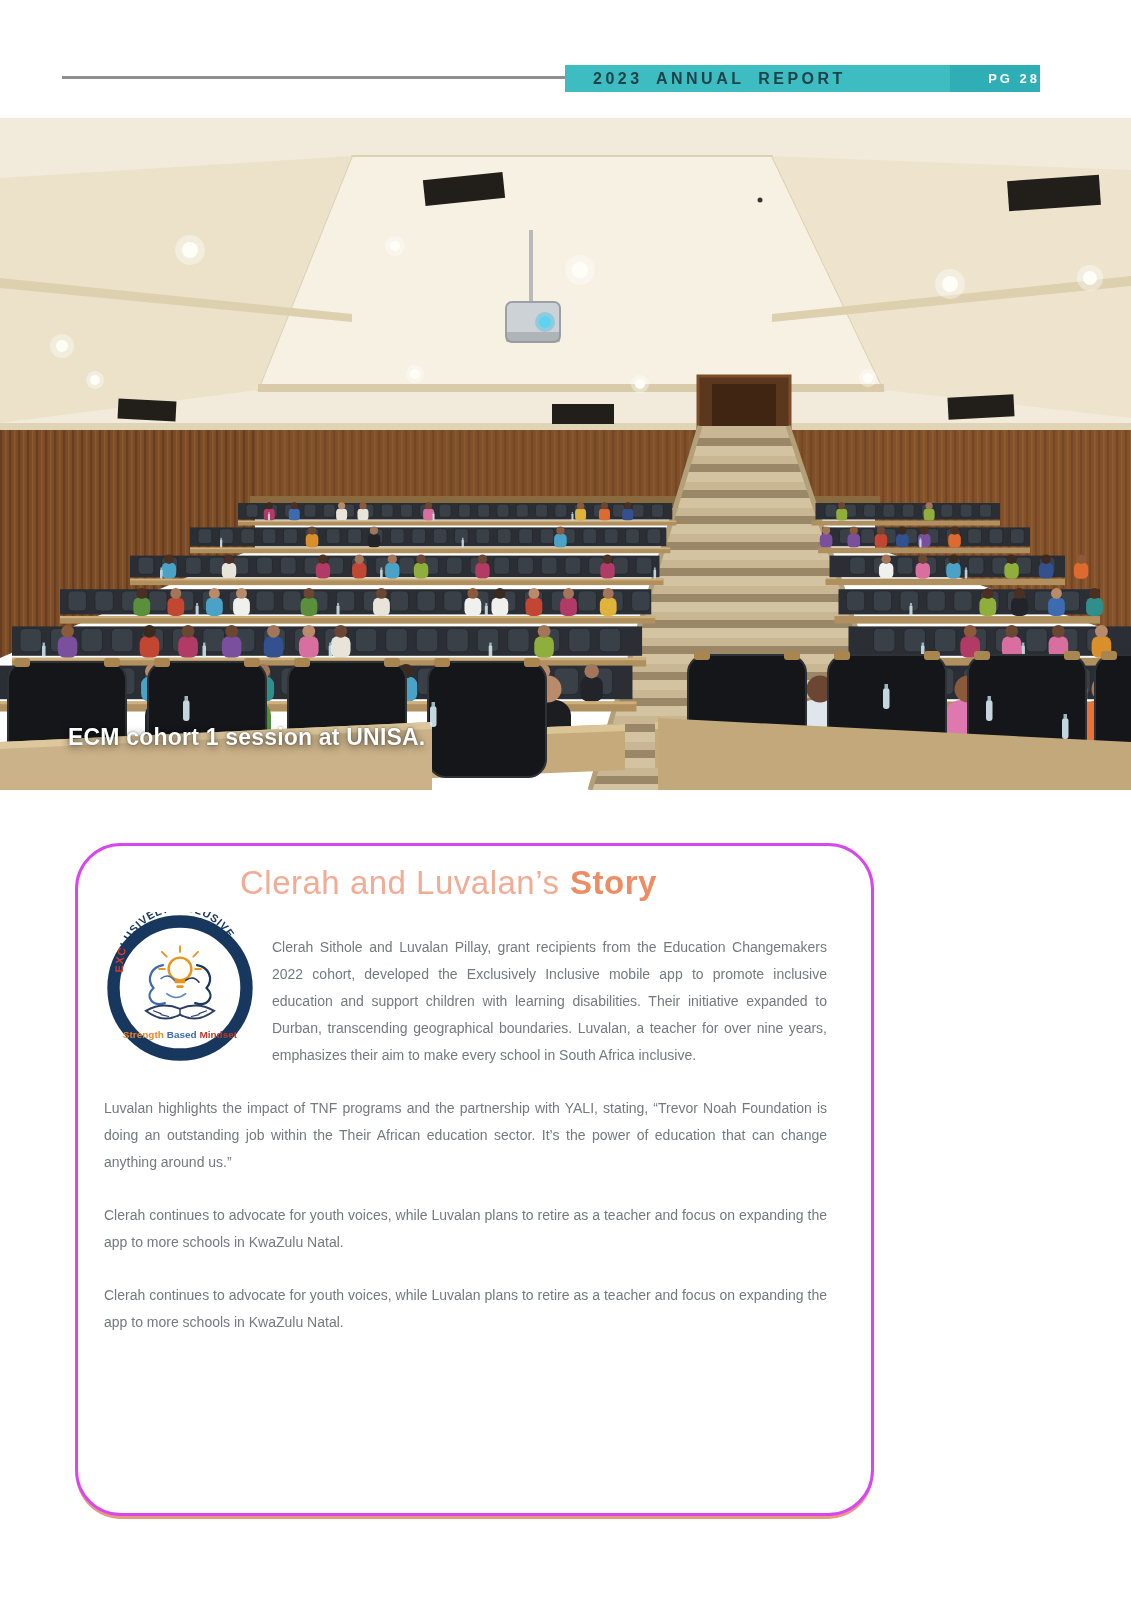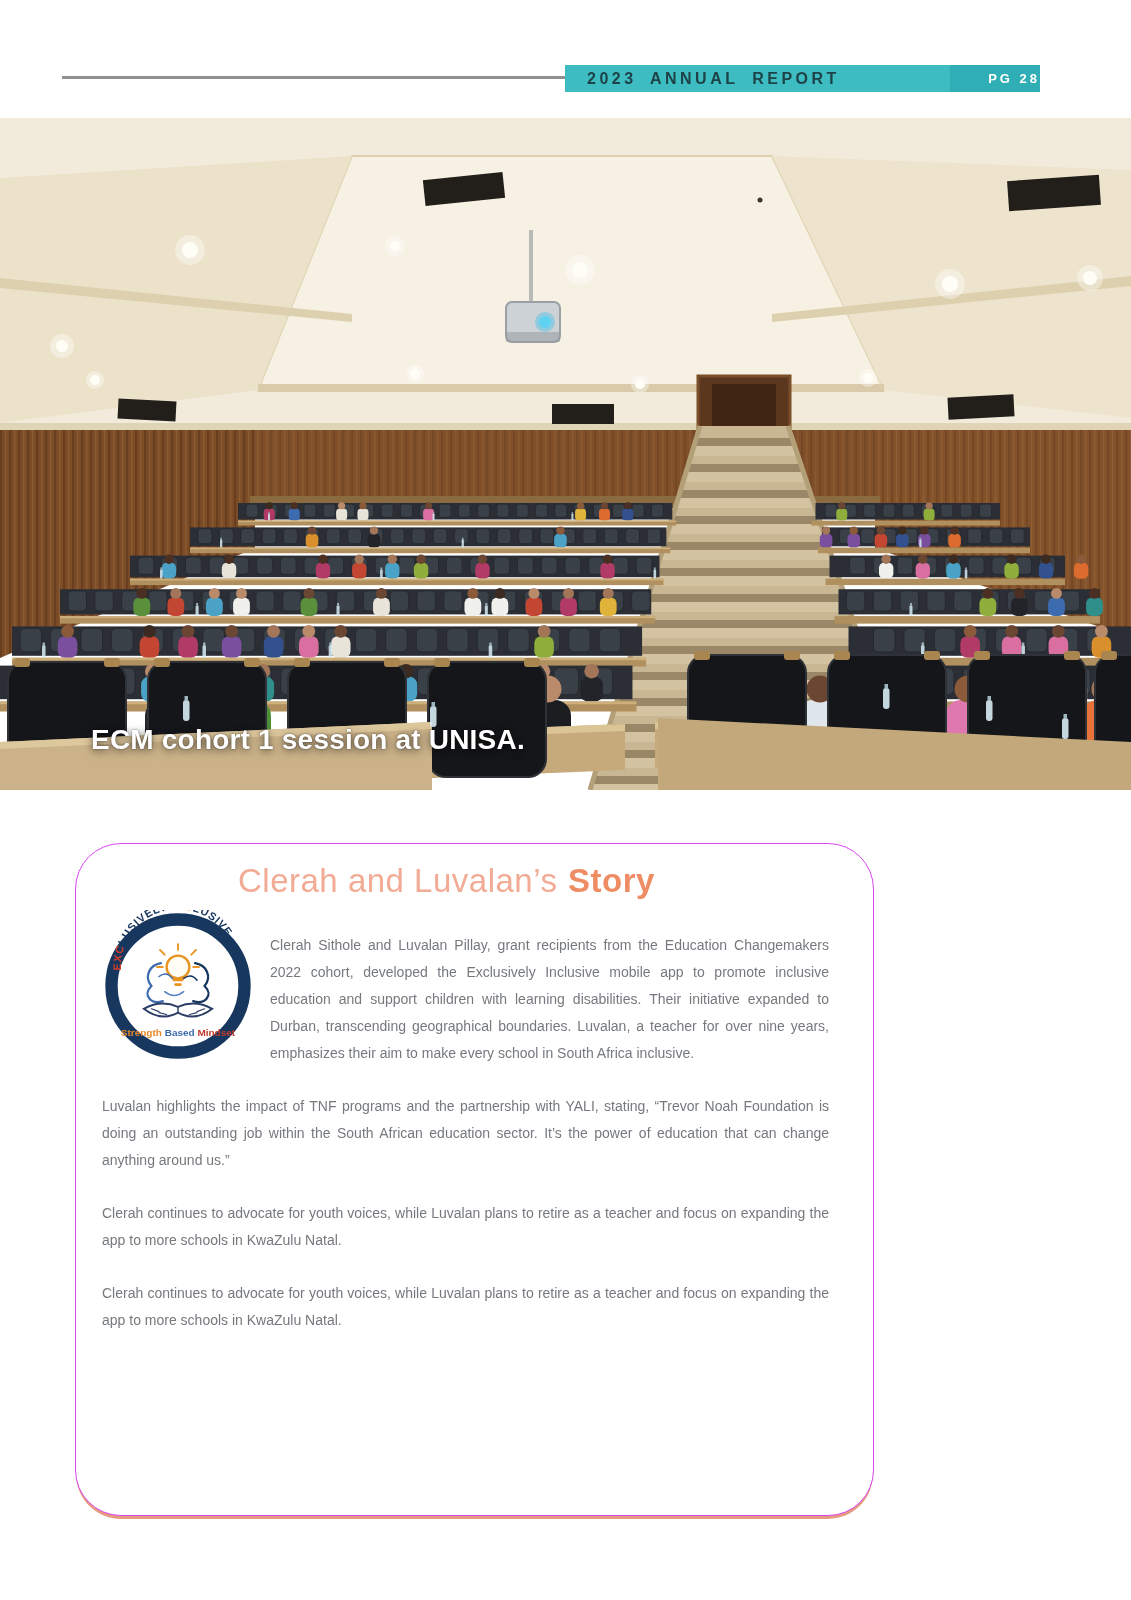--- a/index.html
+++ b/index.html
@@ -4,32 +4,32 @@
 <style>
   html,body{margin:0;padding:0;background:#ffffff;}
   .page{position:relative;width:1131px;height:1600px;background:#ffffff;overflow:hidden;
         font-family:"Liberation Sans",sans-serif;}
 
   
   .hdr-rule{position:absolute;left:62px;top:76px;width:503px;height:3px;background:#8f8f8f;}
   .hdr-bar{position:absolute;left:565px;top:65px;width:475px;height:27px;
            background:linear-gradient(90deg,#3dbcc1 0 81%,#2fafb5 81%);
            display:flex;align-items:center;justify-content:space-between;}
-  .hdr-title{color:#1d4348;font-size:16px;font-weight:700;letter-spacing:3.5px;word-spacing:6px;padding-left:22px;}
+  .hdr-title{color:#1d4348;font-size:16px;font-weight:700;letter-spacing:3.5px;word-spacing:6px;padding-left:28px;}
   .hdr-page{color:#ffffff;font-size:13px;font-weight:700;letter-spacing:3px;padding-right:0;}
 
   
   .photo{position:absolute;left:0;top:118px;width:1131px;height:672px;margin:0;}
   .photo svg{display:block;}
-  .photo-caption{position:absolute;left:91px;top:606px;color:#ffffff;font-size:28px;font-weight:800;
+  .photo-caption{position:absolute;left:68px;top:606px;color:#ffffff;font-size:23px;font-weight:800;
                  letter-spacing:.2px;text-shadow:0 2px 8px rgba(0,0,0,.6),0 0 2px rgba(0,0,0,.5);}
 
   
   .card{position:absolute;left:75px;top:843px;width:799px;height:673px;box-sizing:border-box;
-        border:1px solid #d946ef;border-radius:46px;background:#ffffff;
+        border:3px solid #d946ef;border-radius:46px;background:#ffffff;
         box-shadow:0 4px 0 -1px #e69a80;}
   .card-inner{padding:0 44px 0 26px;}
   .story-title{margin:16px 0 30px 136px;font-size:33px;line-height:42px;font-weight:400;
                color:#f2ab94;letter-spacing:.5px;}
   .story-title strong{color:#ee8c64;font-weight:700;margin-left:.32em;}
   .logo-float{float:left;width:152px;height:152px;margin:-22px 16px 0 0;}
   .para{margin:0 0 26px 0;color:#75797e;font-size:14px;line-height:27px;text-align:justify;}
   .para:last-child{margin-bottom:0;}
 </style>
 </head>
@@ -677,18 +677,18 @@
             <path d="M 66,86 q 10,8 20,0" stroke="#5b84c4" stroke-width="1.6"></path>
             <path d="M 44,104 Q 62,94 80,102 Q 98,94 116,104 Q 98,118 80,108 Q 62,118 44,104 Z" fill="#ffffff" stroke="#2c3e66" stroke-width="2"></path>
             <path d="M 80,102 L 80,108" stroke="#2c3e66" stroke-width="1.5"></path>
             <path d="M 52,104 l 8,3 M 108,104 l -8,3 M 60,108 l 8,2 M 100,108 l -8,2" stroke="#2c3e66" stroke-width="1.2"></path>
           </g>
           <text x="80" y="133" text-anchor="middle" font-size="10.5" font-weight="700"><tspan fill="#e8872a">Strength</tspan><tspan fill="#3c6bb0" dx="3">Based</tspan><tspan fill="#c0392b" dx="3">Mindset</tspan></text>
         </svg>
       </div>
 
       <p class="para">Clerah Sithole and Luvalan Pillay, grant recipients from the Education Changemakers 2022 cohort, developed the Exclusively Inclusive mobile app to promote inclusive education and support children with learning disabilities. Their initiative expanded to Durban, transcending geographical boundaries. Luvalan, a teacher for over nine years, emphasizes their aim to make every school in South Africa inclusive.</p>
-      <p class="para">Luvalan highlights the impact of TNF programs and the partnership with YALI, stating, “Trevor Noah Foundation is doing an outstanding job within the South African education sector. It’s the power of education that can change anything around us.”</p>
+      <p class="para">Luvalan highlights the impact of TNF programs and the partnership with YALI, stating, “Trevor Noah Foundation is doing an outstanding job within the Their African education sector. It’s the power of education that can change anything around us.”</p>
       <p class="para">Clerah continues to advocate for youth voices, while Luvalan plans to retire as a teacher and focus on expanding the app to more schools in KwaZulu Natal.</p>
       <p class="para">Clerah continues to advocate for youth voices, while Luvalan plans to retire as a teacher and focus on expanding the app to more schools in KwaZulu Natal.</p>
     </div>
   </section>
 </div>
 
 </body></html>

